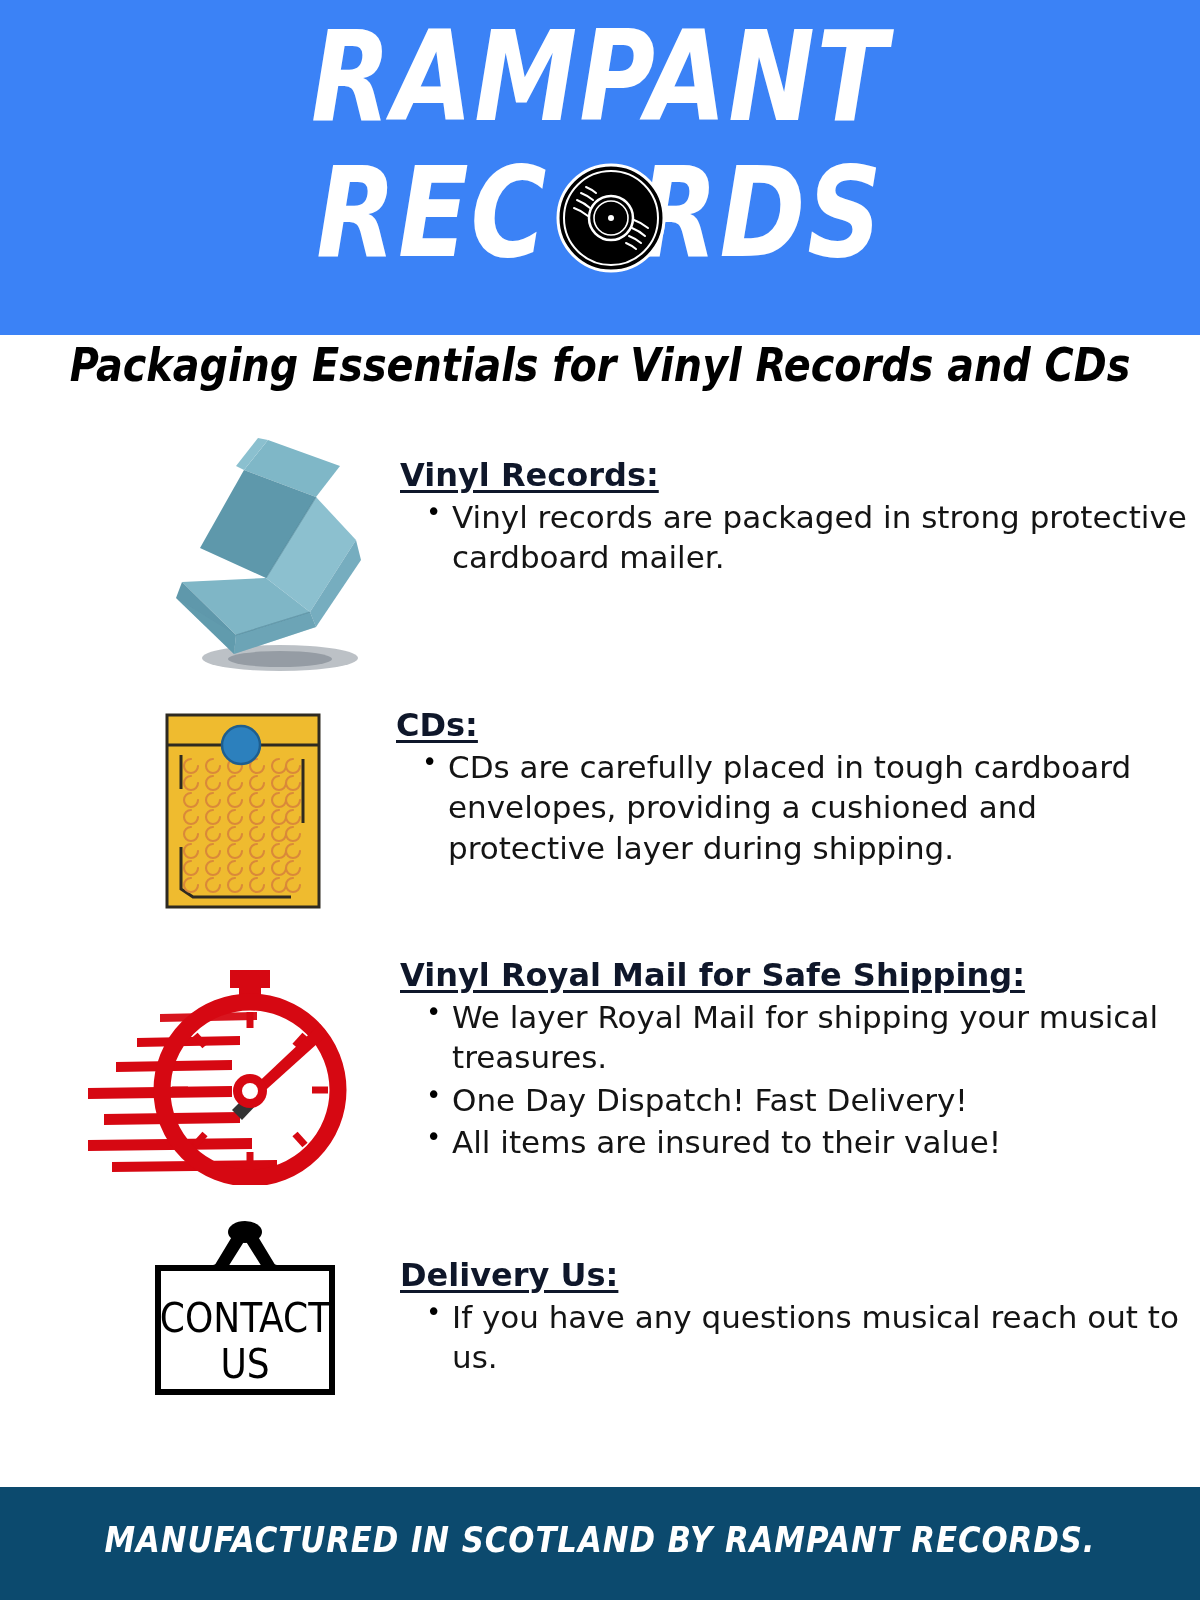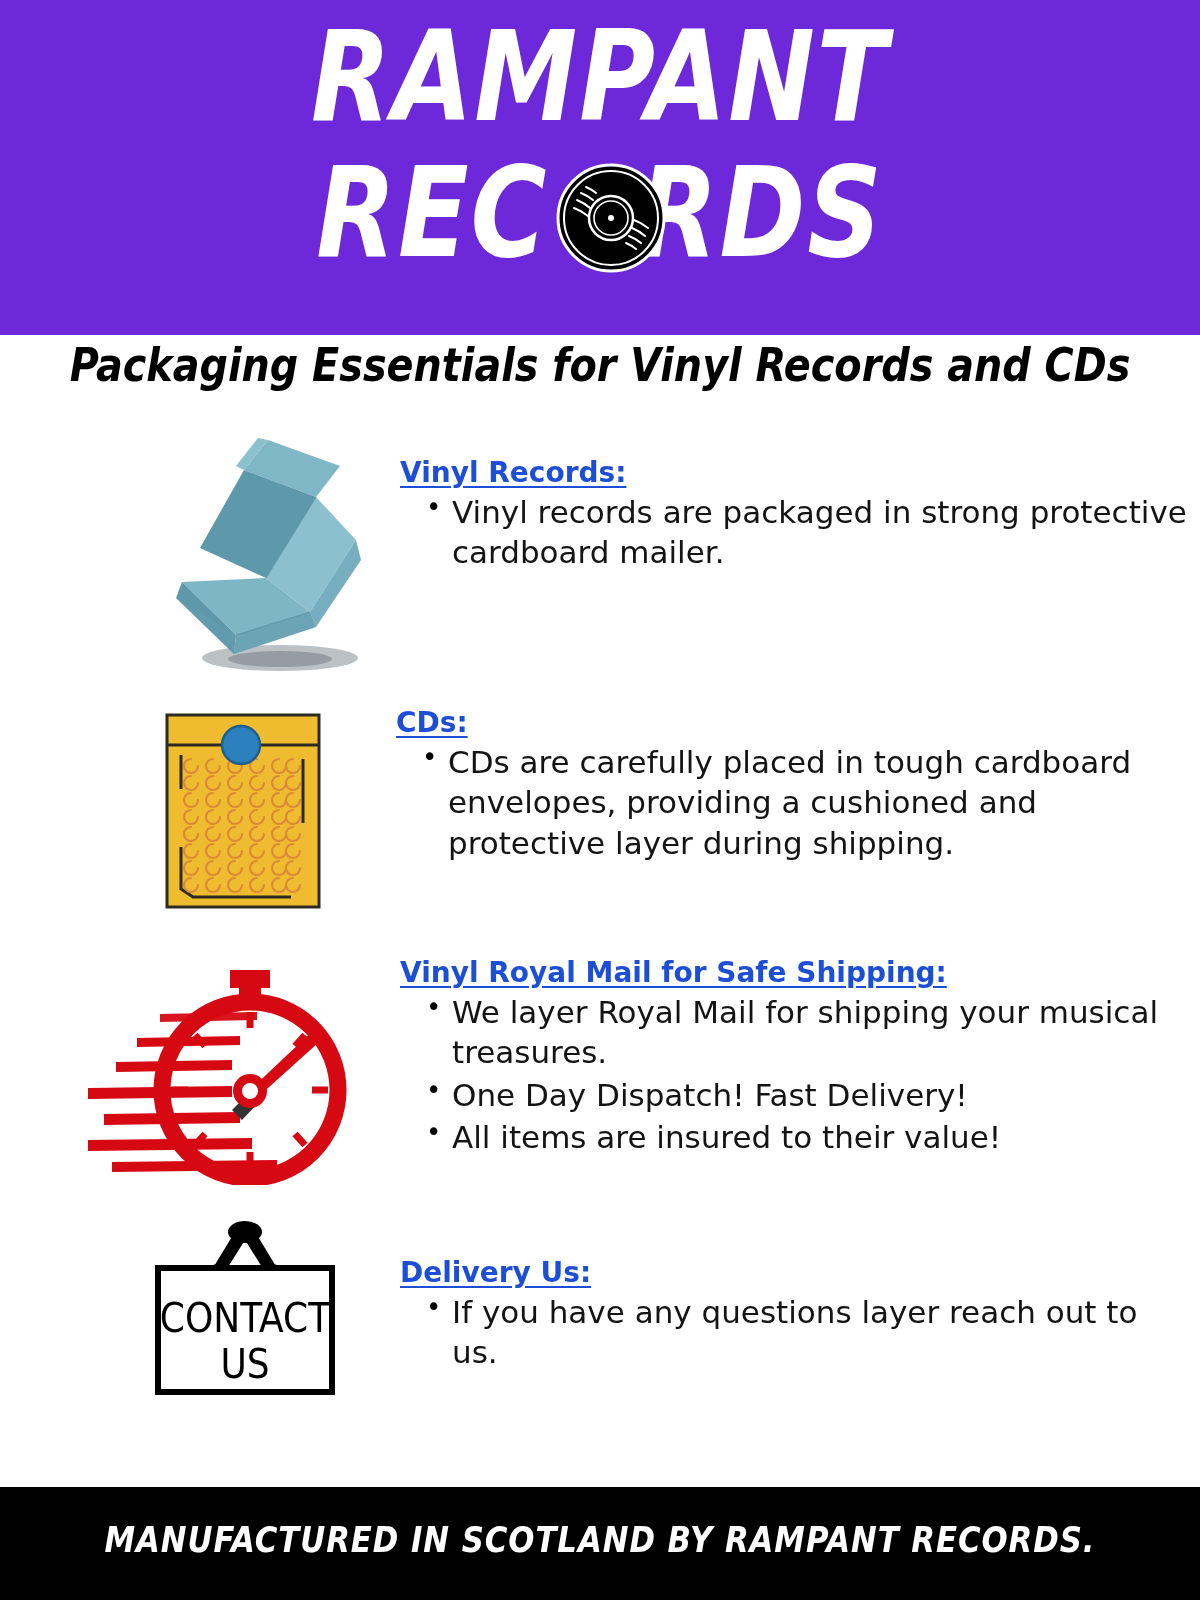--- a/index.html
+++ b/index.html
@@ -8,21 +8,21 @@
     background:#ffffff;
     font-family:"DejaVu Sans", sans-serif;
     overflow:hidden;
     position:relative;
   }
   .poster{position:relative;width:1200px;height:1600px;background:#fff;}
 
   
   .header{
     position:absolute;left:0;top:0;width:1200px;height:335px;
-    background:#6d28d9;
+    background:#3b82f6;
     overflow:hidden;
   }
   .logo-line{
     position:absolute;left:0;width:1200px;
     text-align:center;
     color:#ffffff;
     font-family:"DejaVu Sans Condensed","Liberation Sans", sans-serif;
     font-weight:700;font-style:italic;
     letter-spacing:2px;
     white-space:nowrap;
@@ -49,22 +49,22 @@
   }
 
   
   .section{position:absolute;left:0;width:1200px;}
   .sec-art{position:absolute;}
   .sec-text{position:absolute;left:396px;width:790px;}
   .sec-text.indent{left:400px;}
   .sec-head{
     font-family:"DejaVu Sans","Liberation Sans", sans-serif;
     font-weight:700;
-    font-size:28px;
-    color:#1d4ed8;
+    font-size:32px;
+    color:#0f172a;
     text-decoration:underline;
     text-underline-offset:4px;
     margin:0 0 2px 0;
     line-height:1.25;
   }
   .sec-list{
     margin:0;padding:0 0 0 52px;
     list-style:none;
   }
   .sec-list li{
@@ -95,21 +95,21 @@
   #sec-royal{top:955px;}
   #art-watch{left:82px;top:-5px;width:265px;height:235px;}
 
   
   #sec-contact{top:1255px;}
   #art-sign{left:150px;top:-35px;width:190px;height:175px;}
 
   
   .footer{
     position:absolute;left:0;top:1487px;width:1200px;height:113px;
-    background:#000000;
+    background:#0c4a6e;
   }
   .footer-text{
     position:absolute;left:0;top:32px;width:1200px;
     text-align:center;color:#ffffff;
     font-family:"DejaVu Sans Condensed","Liberation Sans", sans-serif;
     font-weight:700;font-style:italic;
     font-size:36px;letter-spacing:1px;
     transform:scaleX(0.95);
     white-space:nowrap;
   }
@@ -332,21 +332,21 @@
       <circle cx="122" cy="55" r="9" fill="#ffffff" stroke="#000000" stroke-width="4"></circle>
 
       <rect x="8" y="48" width="174" height="124" fill="#ffffff" stroke="#000000" stroke-width="6"></rect>
       <text x="95" y="112" text-anchor="middle" font-family="DejaVu Sans Condensed, Liberation Sans, sans-serif" font-size="40" font-weight="400" fill="#000000">CONTACT</text>
       <text x="95" y="158" text-anchor="middle" font-family="DejaVu Sans Condensed, Liberation Sans, sans-serif" font-size="40" font-weight="400" fill="#000000">US</text>
     </svg>
 
     <div class="sec-text indent">
       <div class="sec-head">Delivery Us:</div>
       <ul class="sec-list">
-        <li>If you have any questions layer reach out to us.</li>
+        <li>If you have any questions musical reach out to us.</li>
       </ul>
     </div>
   </div>
 
   <div class="footer">
     <div class="footer-text">MANUFACTURED IN SCOTLAND BY RAMPANT RECORDS.</div>
   </div>
 
 </div>
 

